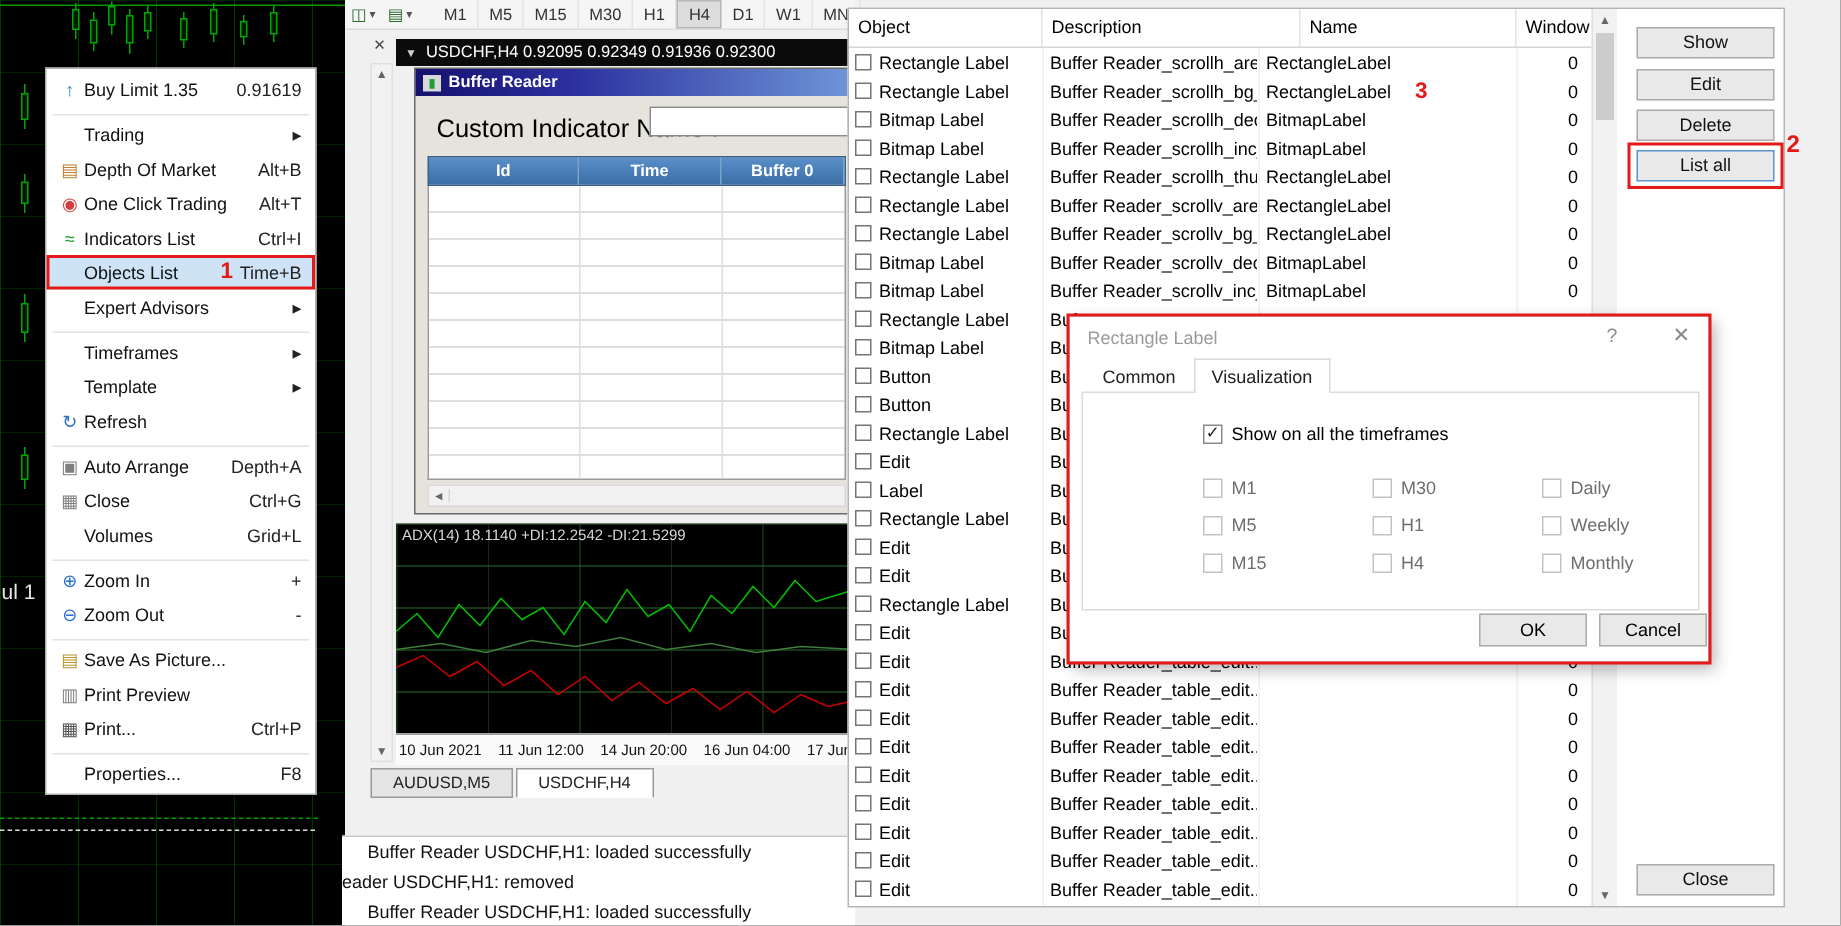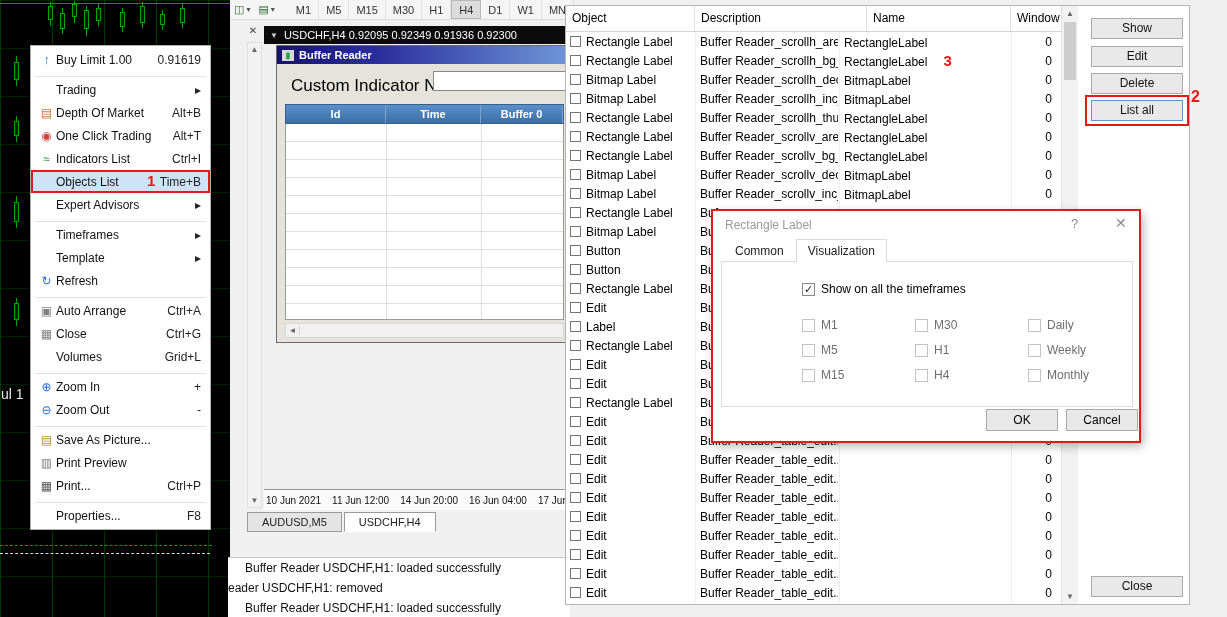--- a/index.html
+++ b/index.html
@@ -239,20 +239,28 @@
     </div>
     <div class="br-table-body">
       <div class="br-colline" style="left:100px"></div>
       <div class="br-colline" style="left:195px"></div>
     </div>
     <div class="br-hscroll">
       <div class="br-hl">◄</div>
     </div>
   </div>
 
+  <div class="abs adx-pane">
+    <svg width="306" height="140" viewBox="0 0 306 140">
+      <polyline fill="none" stroke="#3f7d3f" stroke-width="1" points="0,84 30,80 60,86 90,78 120,82 150,76 180,84 210,80 240,86 270,82 306,84"></polyline>
+      <polyline fill="none" stroke="#00c000" stroke-width="1" points="0,72 14,60 28,76 42,54 56,68 70,50 84,64 98,56 112,74 126,52 140,66 154,44 168,62 182,54 196,72 210,48 224,60 238,42 252,56 266,38 280,52 306,44"></polyline>
+      <polyline fill="none" stroke="#cc0000" stroke-width="1" points="0,96 18,88 36,102 54,92 72,108 90,98 108,114 126,102 144,118 162,106 180,120 198,110 216,124 234,112 252,126 270,114 288,122 306,118"></polyline>
+    </svg>
+    <div class="adx-label">ADX(14) 18.1140 +DI:12.2542 -DI:21.5299</div>
+  </div>
 
   <div class="abs time-axis">
 
   <span class="ta-label">10 Jun 2021</span>
       <span class="ta-label">11 Jun 12:00</span>
       <span class="ta-label">14 Jun 20:00</span>
       <span class="ta-label">16 Jun 04:00</span>
       <span class="ta-label">17 Jun</span>
     </div>
 
@@ -271,21 +279,21 @@
       </div>
       <div class="jline indent">
         <span>Buffer Reader USDCHF,H1: loaded successfully</span>
       </div>
     </div>
 
   <div class="abs menu">
 
   <div class="mi">
         <span class="mi-icon" style="color: rgb(26, 122, 212);">↑</span>
-        <span class="mi-label">Buy Limit 1.00</span>
+        <span class="mi-label">Buy Limit 1.35</span>
         <span class="mi-badge"></span>
         <span class="mi-right">0.91619</span>
       </div>
       <div class="mi sep">
         
         
         
         
       </div>
       <div class="mi">
@@ -351,21 +359,21 @@
       <div class="mi sep">
         
         
         
         
       </div>
       <div class="mi">
         <span class="mi-icon" style="color: rgb(128, 128, 128);">▣</span>
         <span class="mi-label">Auto Arrange</span>
         <span class="mi-badge"></span>
-        <span class="mi-right">Ctrl+A</span>
+        <span class="mi-right">Depth+A</span>
       </div>
       <div class="mi">
         <span class="mi-icon" style="color: rgb(128, 128, 128);">▦</span>
         <span class="mi-label">Close</span>
         <span class="mi-badge"></span>
         <span class="mi-right">Ctrl+G</span>
       </div>
       <div class="mi">
         <span class="mi-icon"></span>
         <span class="mi-label">Volumes</span>

